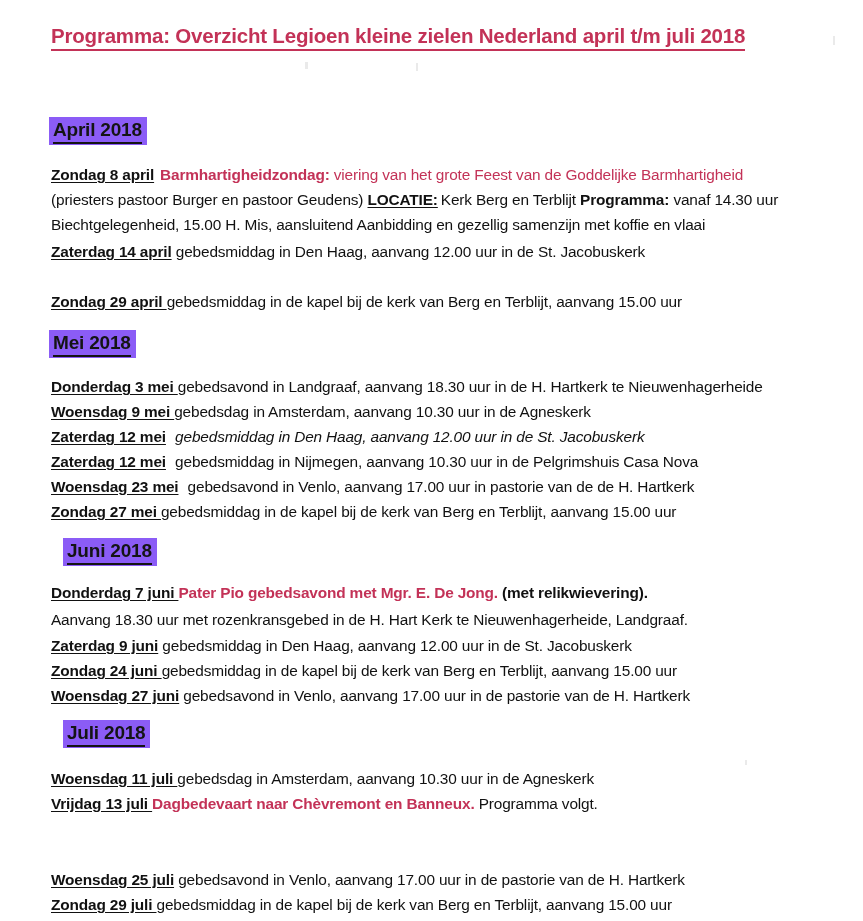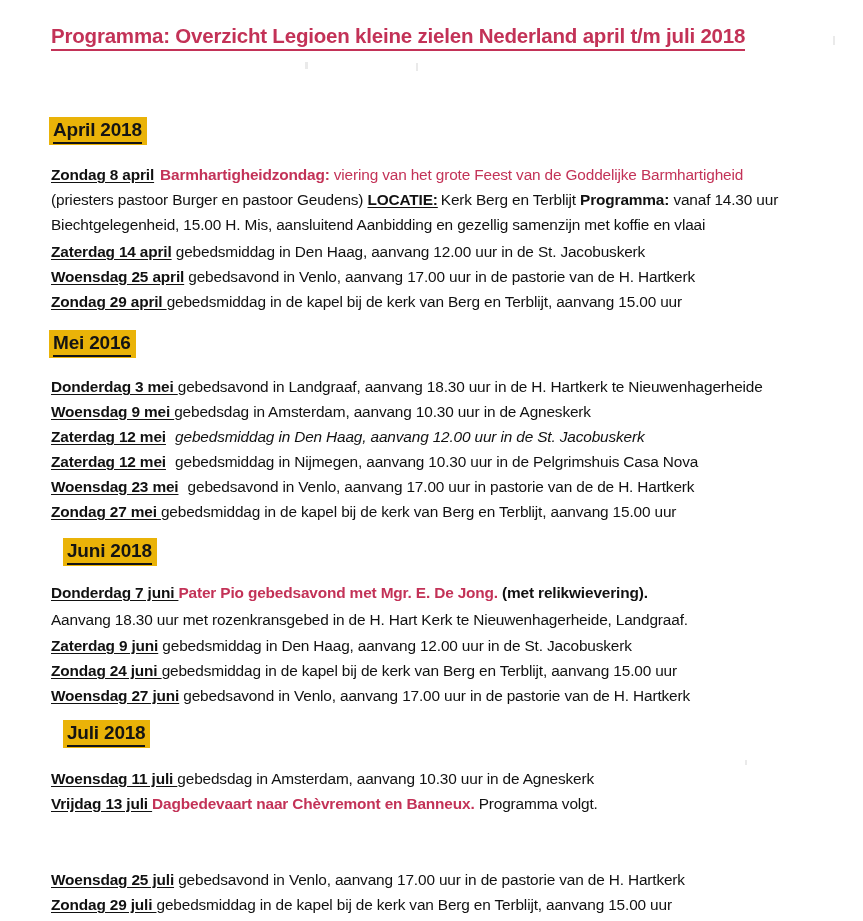--- a/index.html
+++ b/index.html
@@ -39,21 +39,21 @@
     padding-bottom: 1px;
     line-height: 1.18;
   }
 
   
   .month-head {
     position: absolute;
     font-size: 19px;
     font-weight: bold;
     color: #141414;
-    background: #eab308;
+    background: #8b5cf6;
     padding: 2px 5px 1px 4px;
     letter-spacing: -0.2px;
     white-space: nowrap;
     line-height: 1.2;
   }
   .month-head .mh-text {
     border-bottom: 2px solid #141414;
     padding-bottom: 0px;
     display: inline-block;
   }
@@ -121,29 +121,26 @@
     <span class="d">Zondag 8 april</span><span class="sp"></span><span class="red-b">Barmhartigheidzondag:</span><span class="red"> viering van het grote Feest van de Goddelijke Barmhartigheid</span>
   </div>
   <div class="line" style="top:190px;text-align:right;">
     <span>(priesters pastoor Burger en pastoor Geudens) </span><span class="bu">LOCATIE:</span><span class="sp" style="width:3px"></span><span>Kerk Berg en Terblijt </span><span class="b">Programma:</span><span> vanaf 14.30 uur</span>
   </div>
   <div class="line" style="top:215px;">Biechtgelegenheid, 15.00 H. Mis, aansluitend Aanbidding en gezellig samenzijn met koffie en vlaai</div>
 
   <div class="line" style="top:242px;">
     <span class="d">Zaterdag 14 april</span><span> gebedsmiddag in Den Haag, aanvang 12.00 uur in de St. Jacobuskerk</span>
   </div>
-  <div class="line" style="top:267px;">
-    <span class="d">Woensdag 25 april</span><span> gebedsavond in Venlo, aanvang 17.00 uur in de pastorie van de H. Hartkerk</span>
-  </div>
   <div class="line" style="top:292px;">
     <span class="d">Zondag 29 april </span><span>gebedsmiddag in de kapel bij de kerk van Berg en Terblijt, aanvang 15.00 uur</span>
   </div>
 
   <div class="month-head" style="left:49px; top:330px;">
-    <span class="mh-text">Mei 2016</span>
+    <span class="mh-text">Mei 2018</span>
   </div>
 
   <div class="line" style="top:377px;">
     <span class="d">Donderdag 3 mei </span><span>gebedsavond in Landgraaf, aanvang 18.30 uur in de H. Hartkerk te Nieuwenhagerheide</span>
   </div>
   <div class="line" style="top:402px;">
     <span class="d">Woensdag 9 mei </span><span>gebedsdag in Amsterdam, aanvang 10.30 uur in de Agneskerk</span>
   </div>
   <div class="line" style="top:427px;">
     <span class="d">Zaterdag 12 mei</span><span class="sp" style="width:5px"></span><span class="it"> gebedsmiddag in Den Haag, aanvang 12.00 uur in de St. Jacobuskerk</span>

